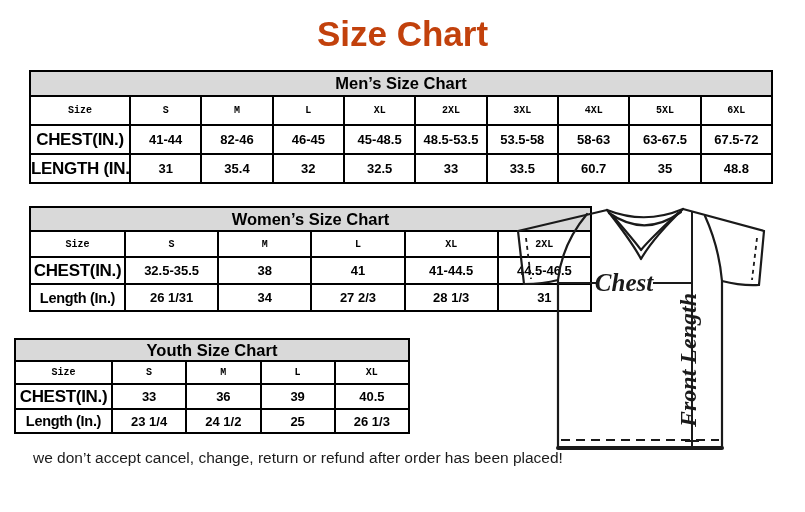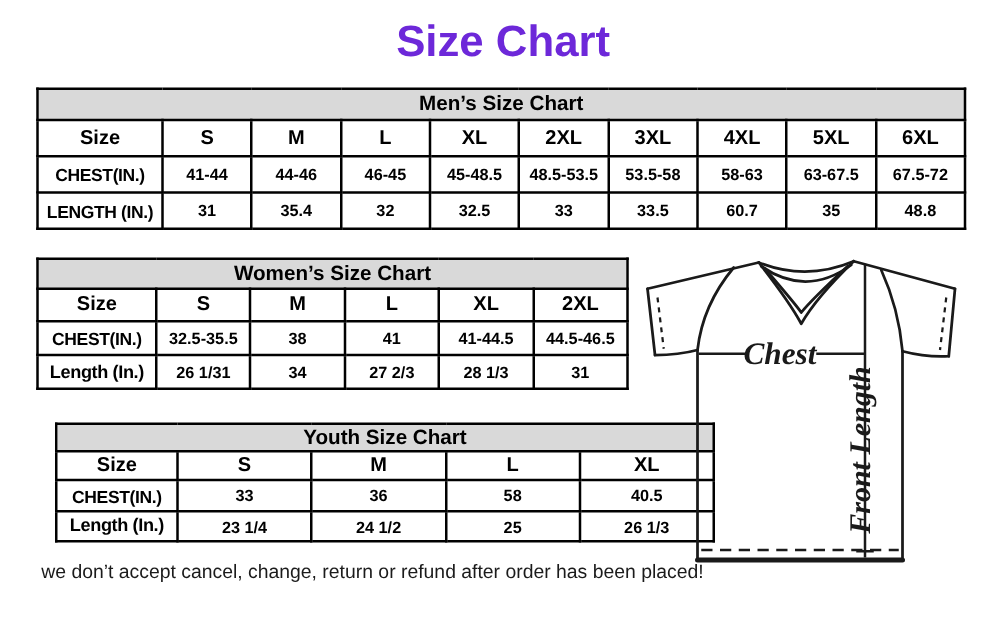--- a/index.html
+++ b/index.html
@@ -3,47 +3,47 @@
 <meta charset="utf-8">
 <style>
   html,body{margin:0;padding:0;}
   body{
     width:805px;height:512px;position:relative;background:#ffffff;
     font-family:"Liberation Sans", sans-serif;color:#000;
     overflow:hidden;
   }
   .page-title{
     position:absolute;top:14px;left:0;width:805px;text-align:center;
-    font-size:35px;font-weight:700;letter-spacing:0;color:#6d28d9;
+    font-size:35px;font-weight:700;letter-spacing:0;color:#c2410c;
   }
   table.size-table{
     position:absolute;border-collapse:collapse;table-layout:fixed;background:#fff;
   }
   table.size-table td, table.size-table th{
     border:2px solid #000;text-align:center;vertical-align:middle;
     padding:0;font-weight:700;color:#000;overflow:hidden;white-space:nowrap;
   }
   tr.r-title th{background:#d9d9d9;font-size:16.5px;}
-  td.lbl{font-size:14px;letter-spacing:-0.3px;}
+  td.lbl{font-size:17px;letter-spacing:-0.3px;}
   td.val{font-size:13px;}
-  td.hdr{font-size:16px;}
+  td.hdr{font-size:10px;font-family:Liberation Mono, monospace;}
 
   
   .mens{left:29px;top:70px;width:744px;}
   .mens tr{height:29px;}
   .mens tr.r-title{height:25px;}
 
   
-  .womens{left:29px;top:206px;width:474px;}
+  .womens{left:29px;top:206px;width:563px;}
   .womens tr{height:27px;}
   .womens tr.r-title{height:24px;}
   .womens tr.r-size{height:26px;}
 
   
-  .youth{left:44px;top:338px;width:528px;}
+  .youth{left:14px;top:338px;width:396px;}
   .youth tr.r-title{height:22px;}
   .youth tr.r-size{height:23px;}
   .youth tr.r-chest{height:25px;}
   .youth tr.r-length{height:24px;}
 
   .footer{
     position:absolute;left:33px;top:446px;width:540px;
     font-size:15.5px;line-height:23px;color:#1b1b1b;font-weight:400;
   }
   .tshirt{
@@ -80,21 +80,21 @@
     <td class="hdr">XL</td>
     <td class="hdr">2XL</td>
     <td class="hdr">3XL</td>
     <td class="hdr">4XL</td>
     <td class="hdr">5XL</td>
     <td class="hdr">6XL</td>
   </tr>
   <tr class="r-chest">
     <td class="lbl">CHEST(IN.)</td>
     <td class="val">41-44</td>
-    <td class="val">44-46</td>
+    <td class="val">82-46</td>
     <td class="val">46-45</td>
     <td class="val">45-48.5</td>
     <td class="val">48.5-53.5</td>
     <td class="val">53.5-58</td>
     <td class="val">58-63</td>
     <td class="val">63-67.5</td>
     <td class="val">67.5-72</td>
   </tr>
   <tr class="r-length">
     <td class="lbl">LENGTH (IN.)</td>
@@ -167,21 +167,21 @@
     <td class="hdr">Size</td>
     <td class="hdr">S</td>
     <td class="hdr">M</td>
     <td class="hdr">L</td>
     <td class="hdr">XL</td>
   </tr>
   <tr class="r-chest">
     <td class="lbl">CHEST(IN.)</td>
     <td class="val">33</td>
     <td class="val">36</td>
-    <td class="val">58</td>
+    <td class="val">39</td>
     <td class="val">40.5</td>
   </tr>
   <tr class="r-length">
     <td class="lbl" style="font-size:14.5px">Length (In.)</td>
     <td class="val">23 1/4</td>
     <td class="val">24 1/2</td>
     <td class="val">25</td>
     <td class="val">26 1/3</td>
   </tr>
 </tbody>

